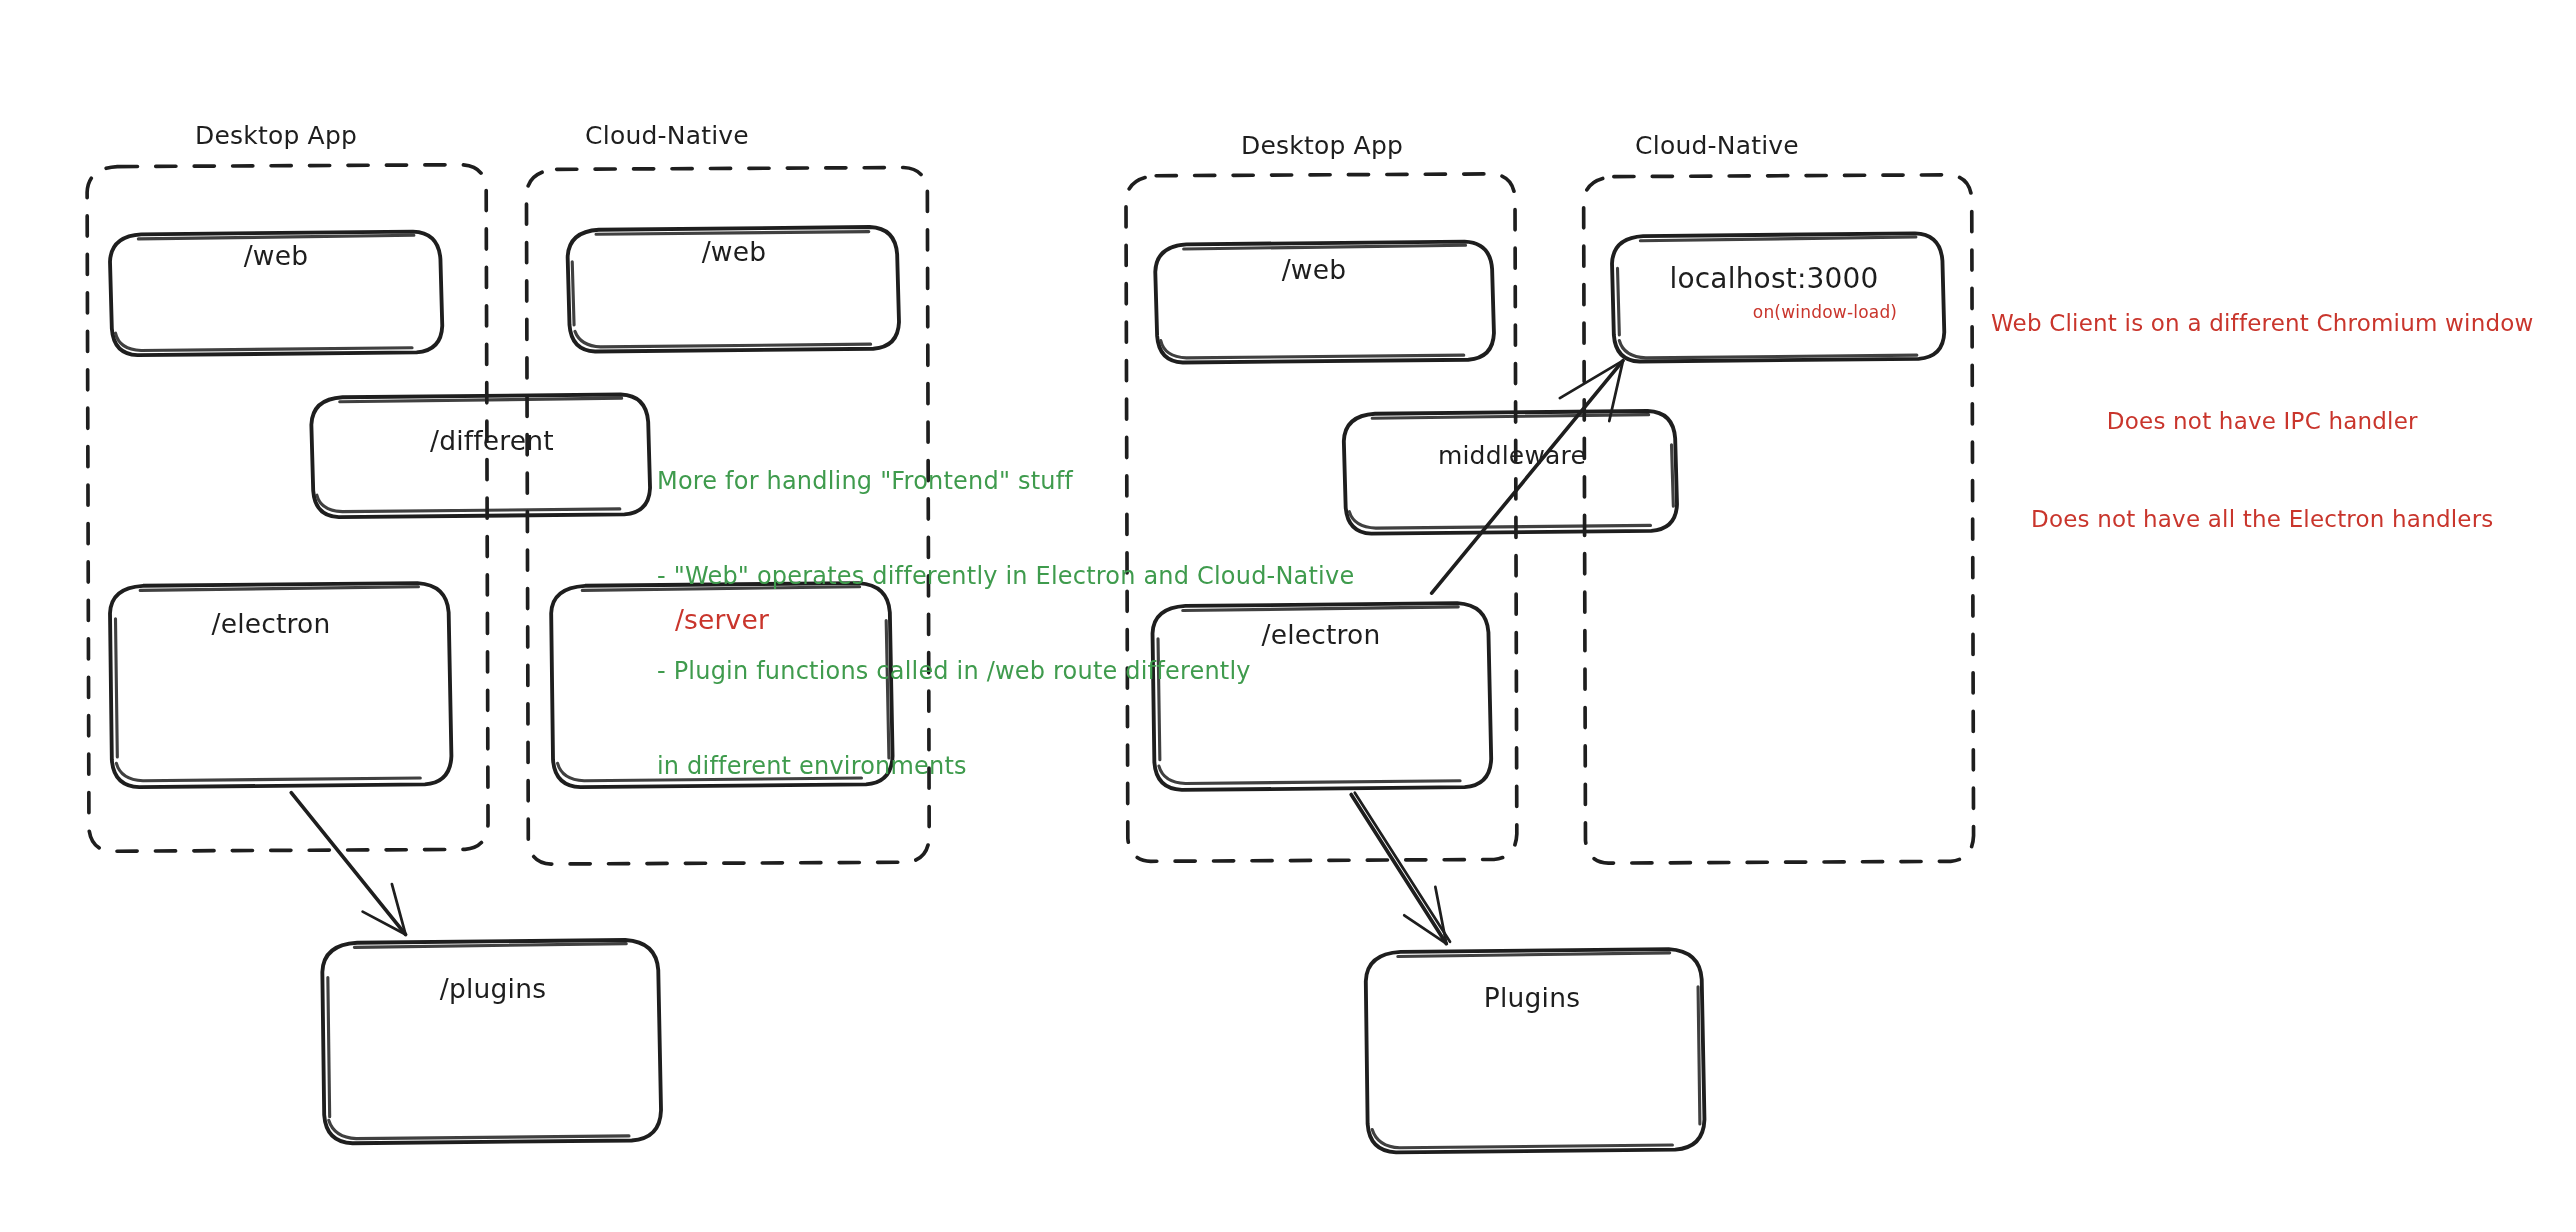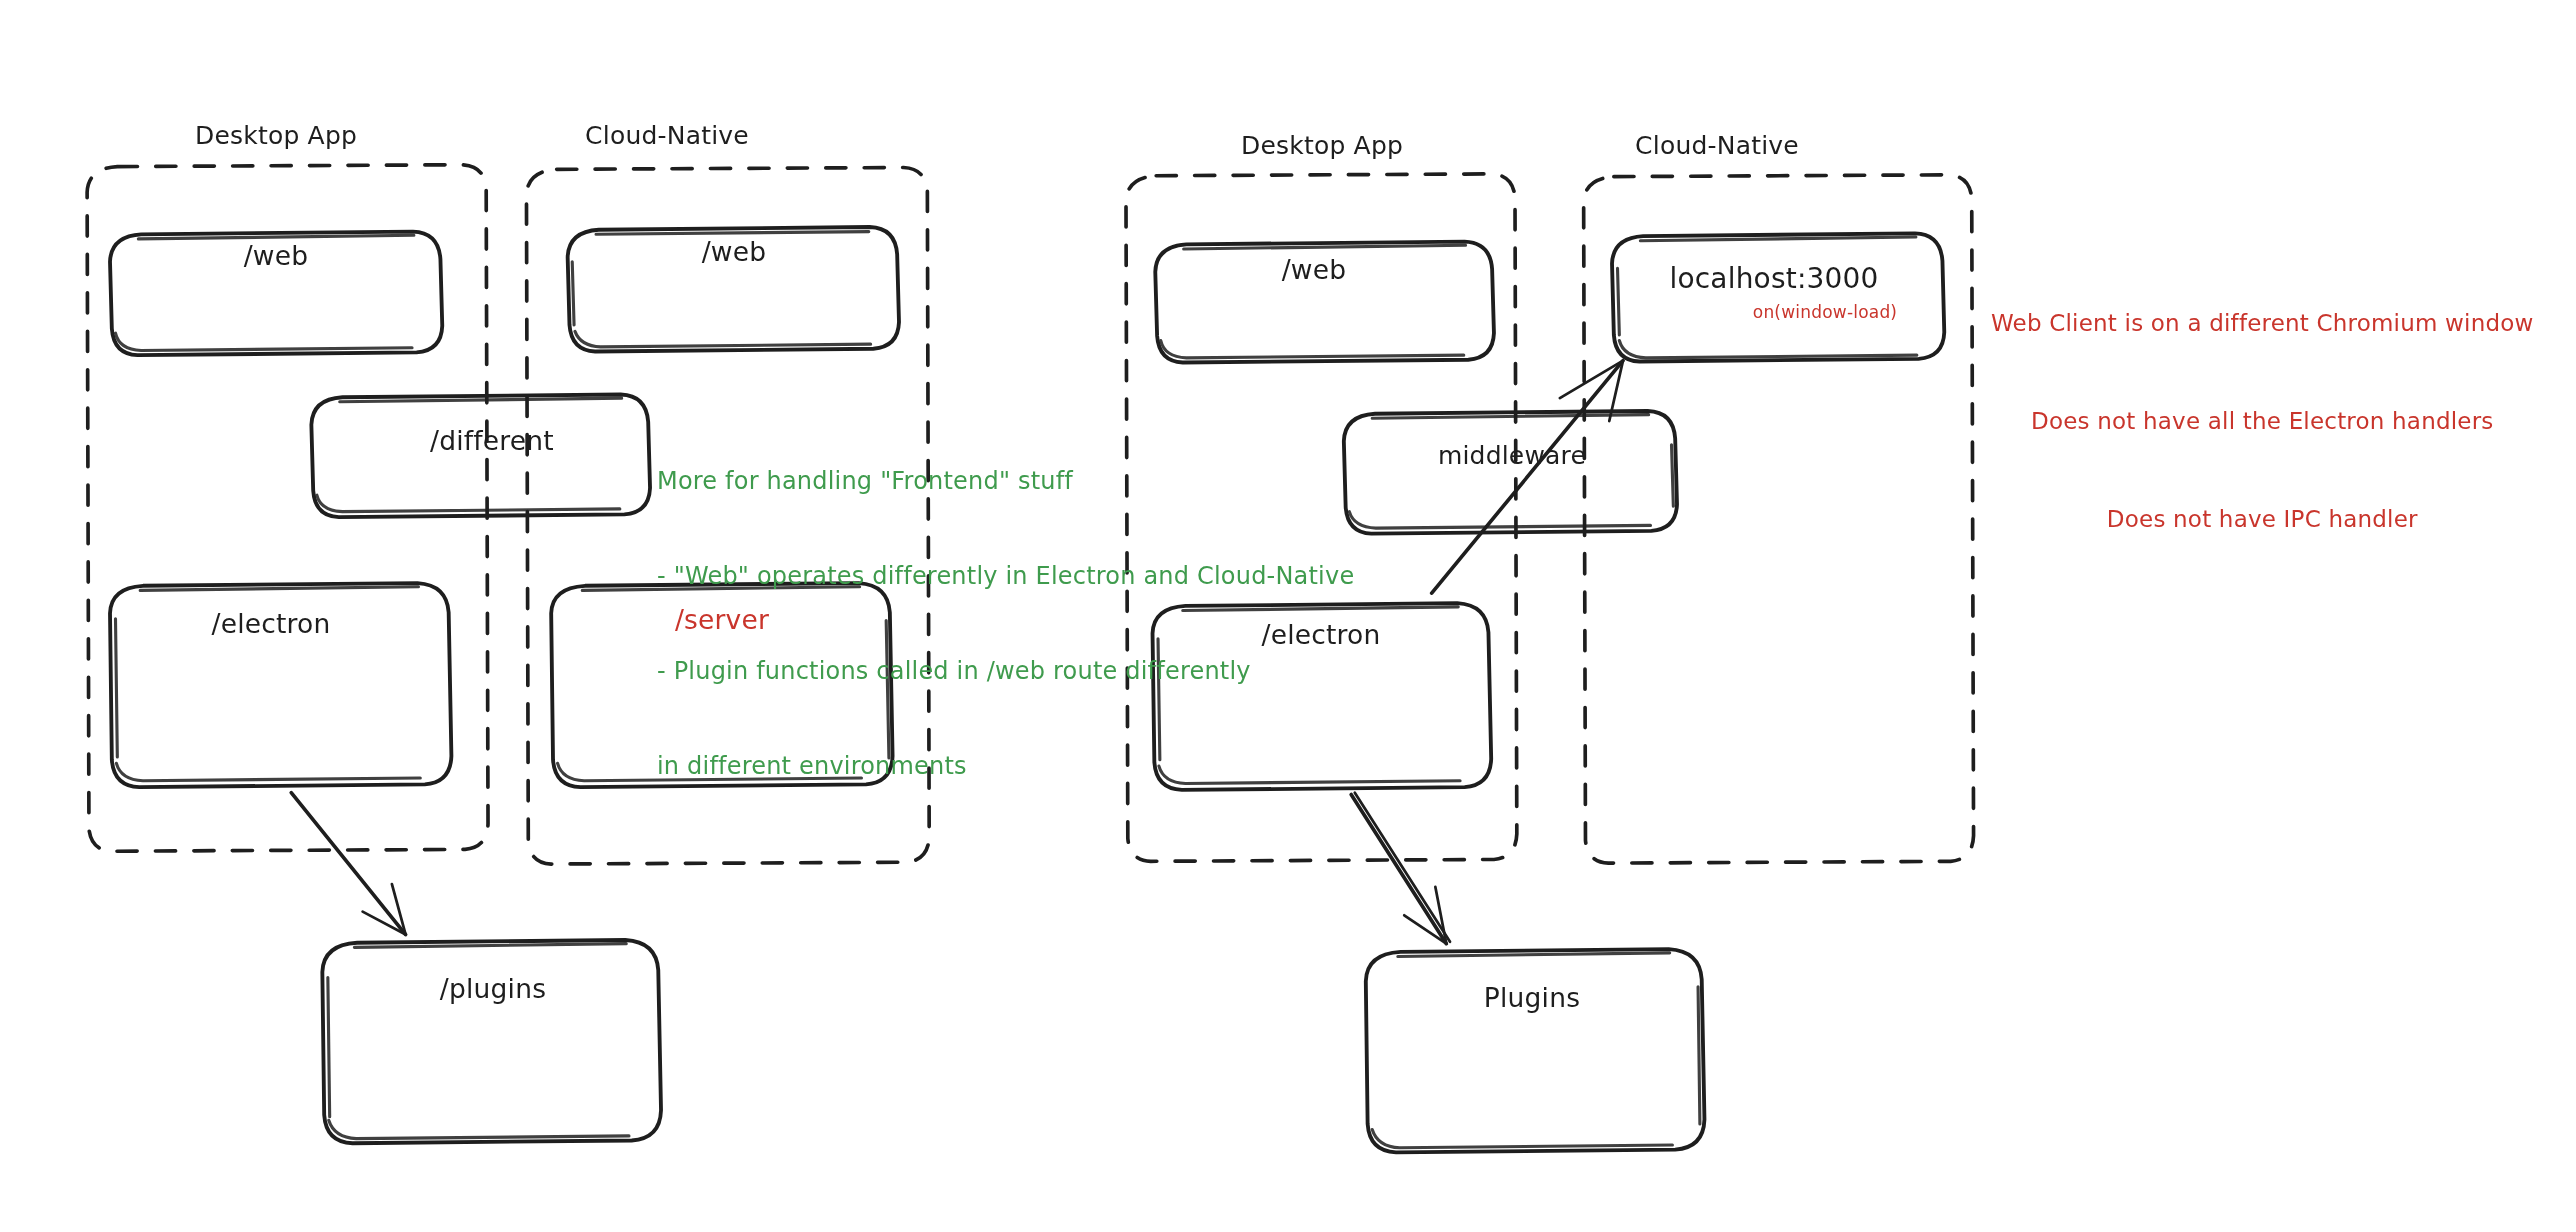--- a/index.html
+++ b/index.html
@@ -238,18 +238,18 @@
   <div class="lbl sub-red" style="left:1825px; top:302px;">on(window-load)</div>
 
   <div class="lbl node-label" style="left:1512px; top:441px; font-size:25px;">middleware</div>
 
   <div class="lbl node-label" style="left:1321px; top:619px;">/electron</div>
 
   <div class="lbl node-label" style="left:1532px; top:982px;">Plugins</div>
 
   <div class="lbl note-red" style="left:1991px; top:242px;text-align:center;">
     <div>Web Client is on a different Chromium window</div>
+    <div>Does not have IPC handler</div>
     <div>Does not have all the Electron handlers</div>
-    <div>Does not have IPC handler</div>
   </div>
 
 </div>
 
 
 </body></html>

